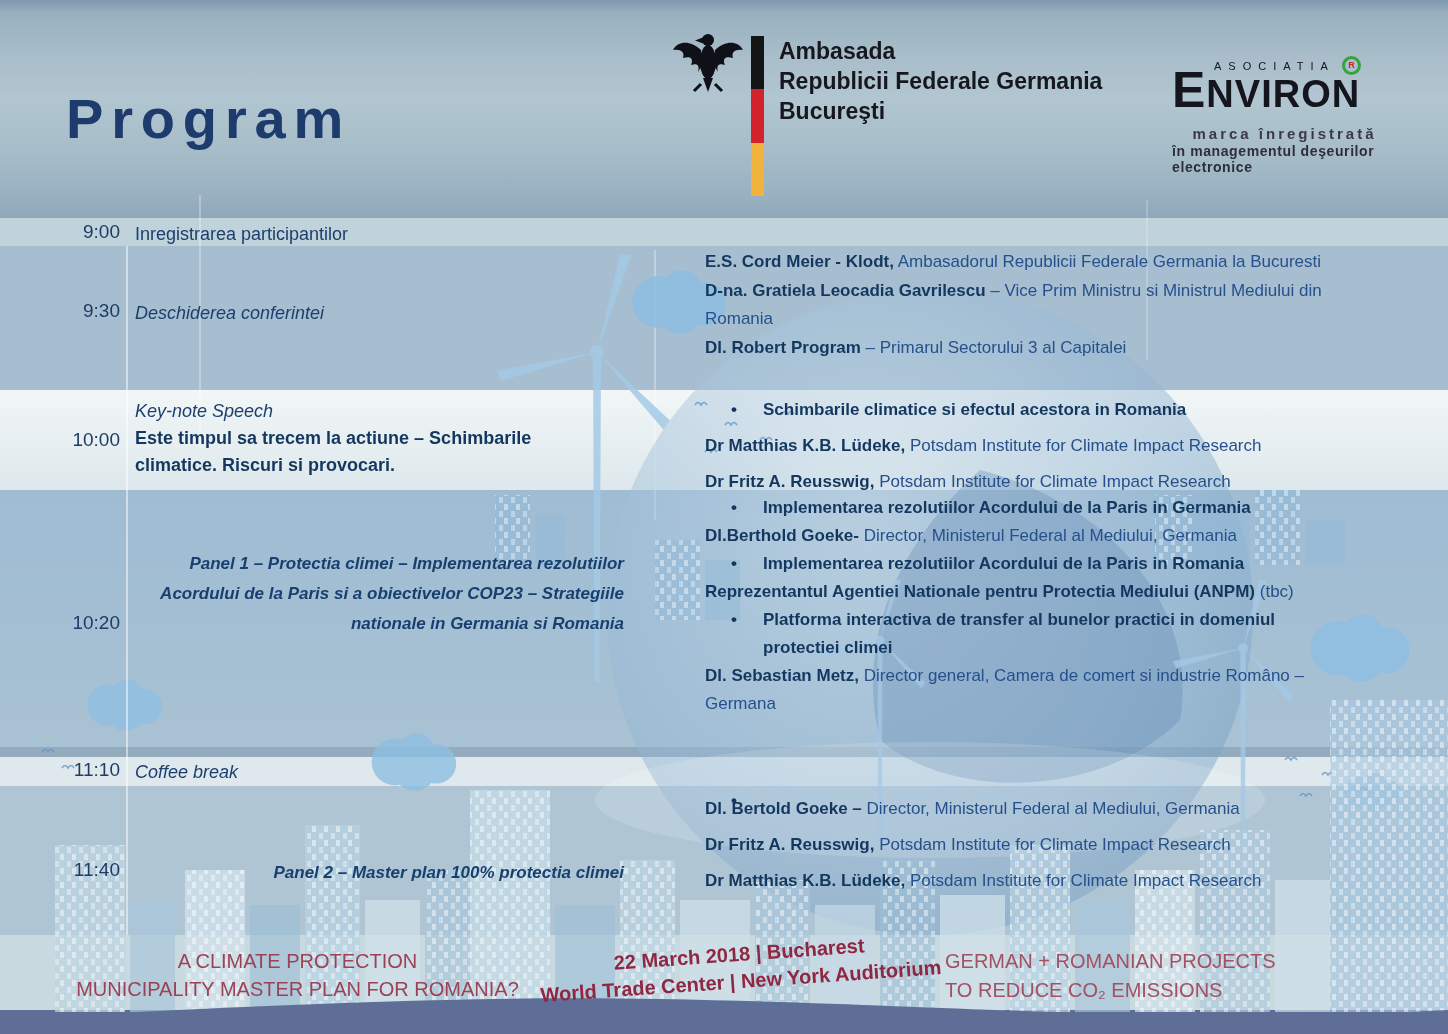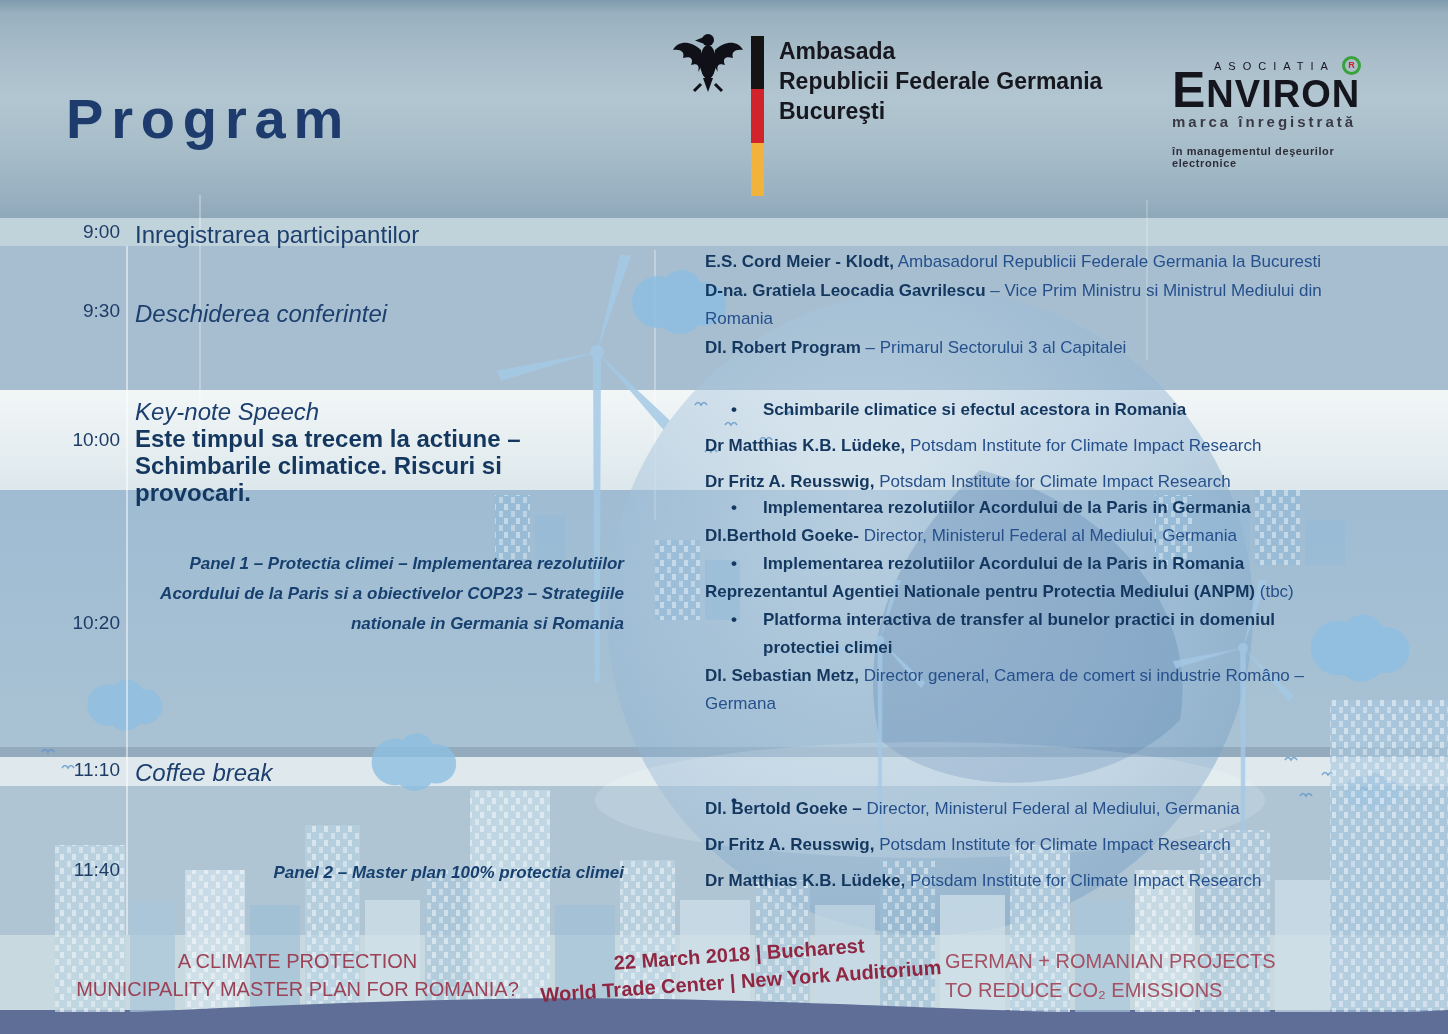--- a/index.html
+++ b/index.html
@@ -28,27 +28,27 @@
   .flag div{flex:1;}
   .emb-text{margin-left:15px;padding-top:8px;font-size:23px;font-weight:700;color:#17171f;line-height:30px;}
 
   .environ{position:absolute;left:1172px;top:56px;width:225px;color:#15151d;}
   .env-top{display:flex;align-items:center;gap:7px;margin-left:42px;}
   .env-assoc{font-size:11px;font-weight:400;letter-spacing:7px;}
   .env-icon{display:inline-block;width:13px;height:13px;border:3px solid #3aa23a;border-radius:50%;
      font-size:9px;font-weight:700;color:#cc2229;line-height:13px;text-align:center;}
   .env-name{font-size:38px;font-weight:900;line-height:38px;margin-top:-4px;letter-spacing:1px;}
   .env-name::first-letter{font-size:50px;}
-  .env-reg{font-size:15px;font-weight:700;letter-spacing:3px;color:#3a3a46;margin-top:0;}
-  .env-tag{font-size:11px;font-weight:700;letter-spacing:0.6px;color:#2e2e3a;margin-top:15px;}
+  .env-reg{font-size:15px;font-weight:700;letter-spacing:3px;color:#3a3a46;margin-top:12px;text-align:center;}
+  .env-tag{font-size:14px;font-weight:700;letter-spacing:0.6px;color:#2e2e3a;margin-top:1px;}
 
   .time{position:absolute;left:52px;width:68px;text-align:right;font-size:19px;color:#1f3c66;}
   .t0{top:221px}.t1{top:300px}.t2{top:429px}.t3{top:612px}.t4{top:759px}.t5{top:859px}
 
-  .leftcol{position:absolute;left:135px;width:460px;font-size:24px;color:#1c3f6e;}
+  .leftcol{position:absolute;left:135px;width:460px;font-size:18px;color:#1c3f6e;}
   .L0{top:221px}.L1{top:300px}.L2{top:398px}.L3{top:549px}.L4{top:759px}.L5{top:859px}
   .L3,.L5{left:146px;width:478px;font-size:17px;}
   .leftcol p{margin:0;line-height:27px;}
   .L3 p{line-height:30px;}
   .style-italic{font-style:italic;}
   .style-bold{font-weight:700;color:#14375f;}
   .style-bold-italic{font-weight:700;font-style:italic;color:#17406f;text-align:right;}
 
   .rightcol{position:absolute;left:705px;width:645px;font-size:17px;color:#26508c;}
   .R1{top:248px}.R2{top:395px}.R3{top:494px}.R5{top:787px}

